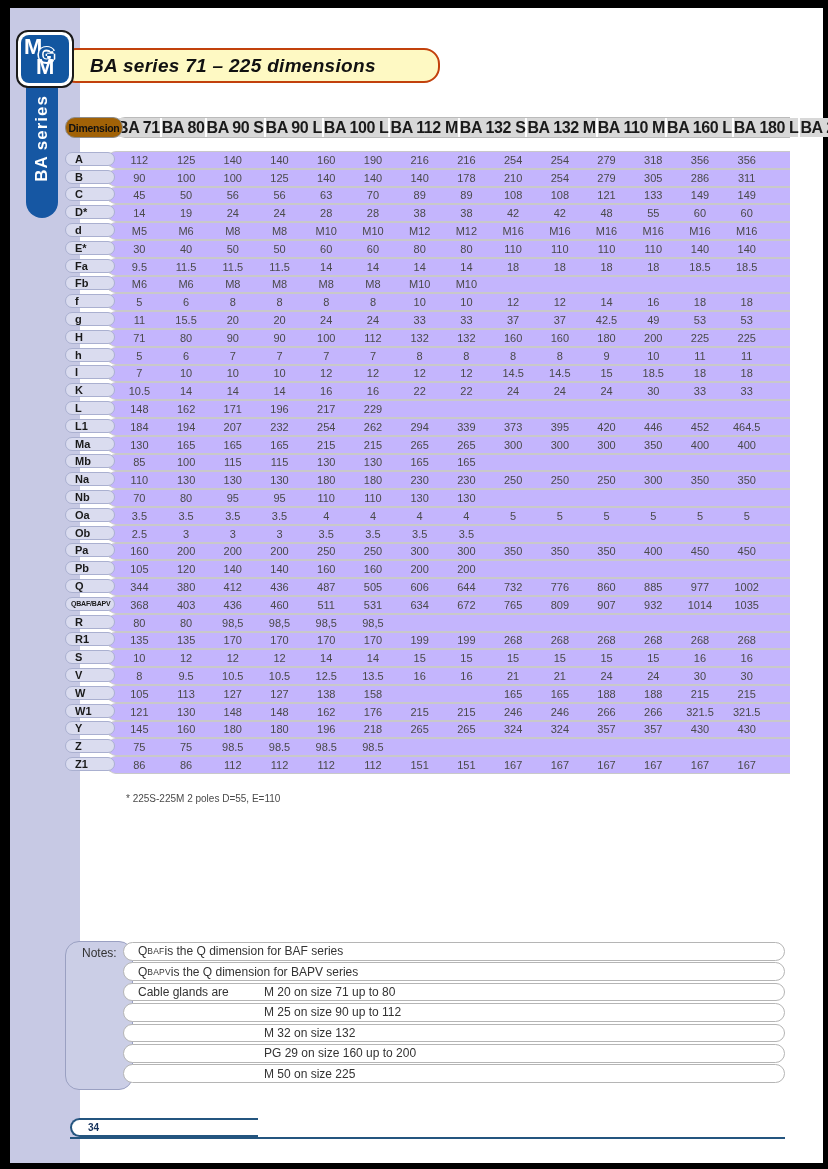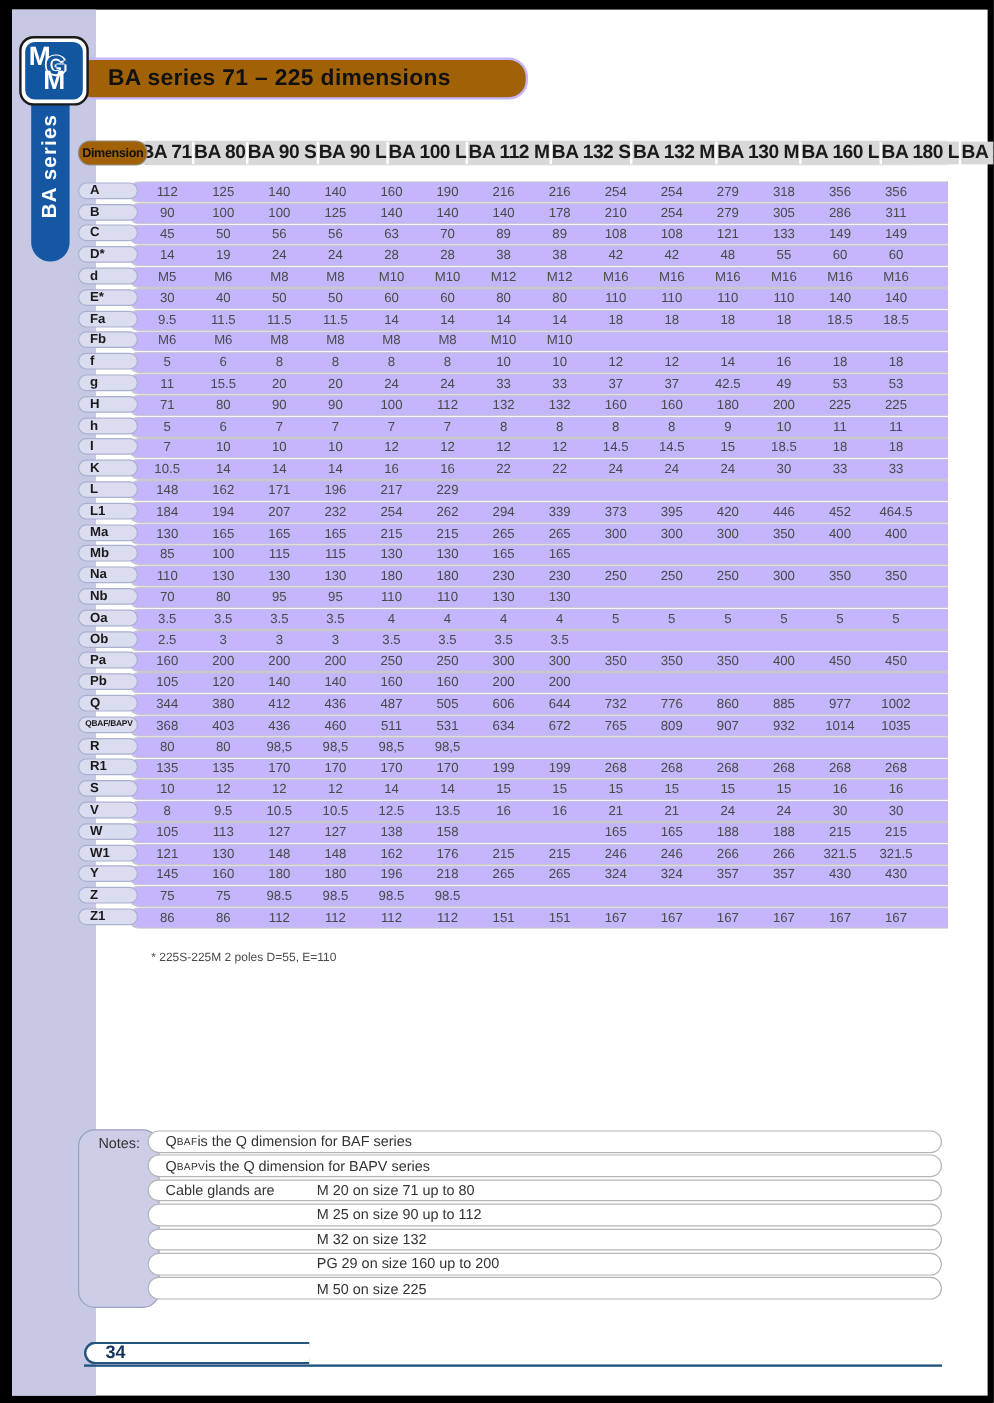--- a/index.html
+++ b/index.html
@@ -17,22 +17,22 @@
   #logo-inner .l2{left:17px;top:9px;color:#1256a0;text-shadow:-1.5px 0 #fff,1.5px 0 #fff,0 -1.5px #fff,0 1.5px #fff;}
   #logo-inner .l3{left:15px;top:21px;}
 
   
   #series-tab{position:absolute;left:16px;top:50px;width:32px;height:160px;background:#1657a3;
               border-radius:4px 4px 16px 16px;z-index:4;display:flex;align-items:center;justify-content:center;}
   #series-tab .vtext{writing-mode:vertical-rl;transform:rotate(180deg);color:#fff;font-weight:bold;
               font-size:17px;letter-spacing:1px;}
 
   
-  #title-box{position:absolute;left:50px;top:40px;width:376px;height:31px;border:2px solid #c4b5fd;
-             border-radius:16px;background:#a16207;z-index:3;display:flex;align-items:center;}
+  #title-box{position:absolute;left:50px;top:40px;width:376px;height:31px;border:2px solid #c2410c;
+             border-radius:16px;background:#fef9c3;z-index:3;display:flex;align-items:center;font-style:italic;}
   #title-box .t{font-weight:bold;font-size:19px;color:#111;padding-left:28px;letter-spacing:.3px;}
 
   
   #dim-table{position:absolute;left:55px;top:109px;width:725px;}
   .hrow{position:relative;height:21px;margin-bottom:13px;}
   .hpill{position:absolute;left:0;top:0;width:56px;height:19px;background:#a16207;border:1px solid #8d8d8d;
          border-radius:10px;z-index:2;display:flex;align-items:center;justify-content:center;
          font-weight:bold;font-size:10.5px;color:#111;letter-spacing:-0.3px;}
   .hstrip{position:absolute;left:50px;right:0;top:0;height:21px;display:flex;padding-right:20px;box-sizing:border-box;
           border-left:1px solid #999;border-top:1px solid #bbb;border-bottom:1px solid #bbb;border-radius:10px 0 0 10px;}
@@ -57,21 +57,21 @@
   #notes-list{position:absolute;left:113px;top:934px;right:38px;z-index:3;}
   .npill{position:relative;height:18.6px;margin-bottom:1.8px;background:#fff;border:1px solid #b5b5b5;
          border-radius:10px;display:flex;align-items:center;font-size:12px;color:#333;padding-left:14px;box-sizing:border-box;}
   .npill .lead{display:inline-block;width:126px;flex:none;}
   .npill .qsub{font-size:8.5px;letter-spacing:.2px;}
 
   
   #footer-line{position:absolute;left:60px;right:38px;top:1129px;border-top:2px solid #24557f;}
   #footer-pill{position:absolute;left:60px;top:1110px;width:188px;height:19px;background:#fff;
                border:2px solid #24557f;border-right:none;border-radius:11px 0 0 11px;
-               display:flex;align-items:center;font-weight:bold;font-size:15px;color:#16325c;padding-left:16px;box-sizing:border-box;}
+               display:flex;align-items:center;font-weight:bold;font-size:10px;color:#16325c;padding-left:16px;box-sizing:border-box;}
 </style>
 </head>
 <body>
 
 <div id="page">
   <div id="paper">
     <div id="sidebar-strip"></div>
 
     <div id="series-tab">
       <span class="vtext">BA series</span>
@@ -94,21 +94,21 @@
         <div class="hpill">Dimension</div>
         <div class="hstrip" id="hstrip">
             <div class="hcell">BA 71</div>
             <div class="hcell">BA 80</div>
             <div class="hcell">BA 90 S</div>
             <div class="hcell">BA 90 L</div>
             <div class="hcell">BA 100 L</div>
             <div class="hcell">BA 112 M</div>
             <div class="hcell">BA 132 S</div>
             <div class="hcell">BA 132 M</div>
-            <div class="hcell">BA 130 M</div>
+            <div class="hcell">BA 110 M</div>
             <div class="hcell">BA 160 L</div>
             <div class="hcell">BA 180 L</div>
             <div class="hcell">BA 200 L</div>
             <div class="hcell">BA 225 S</div>
             <div class="hcell">BA 225 M</div>
           </div>
       </div>
       <div id="tbody">
           <div class="trow">
             <div class="dstrip">

